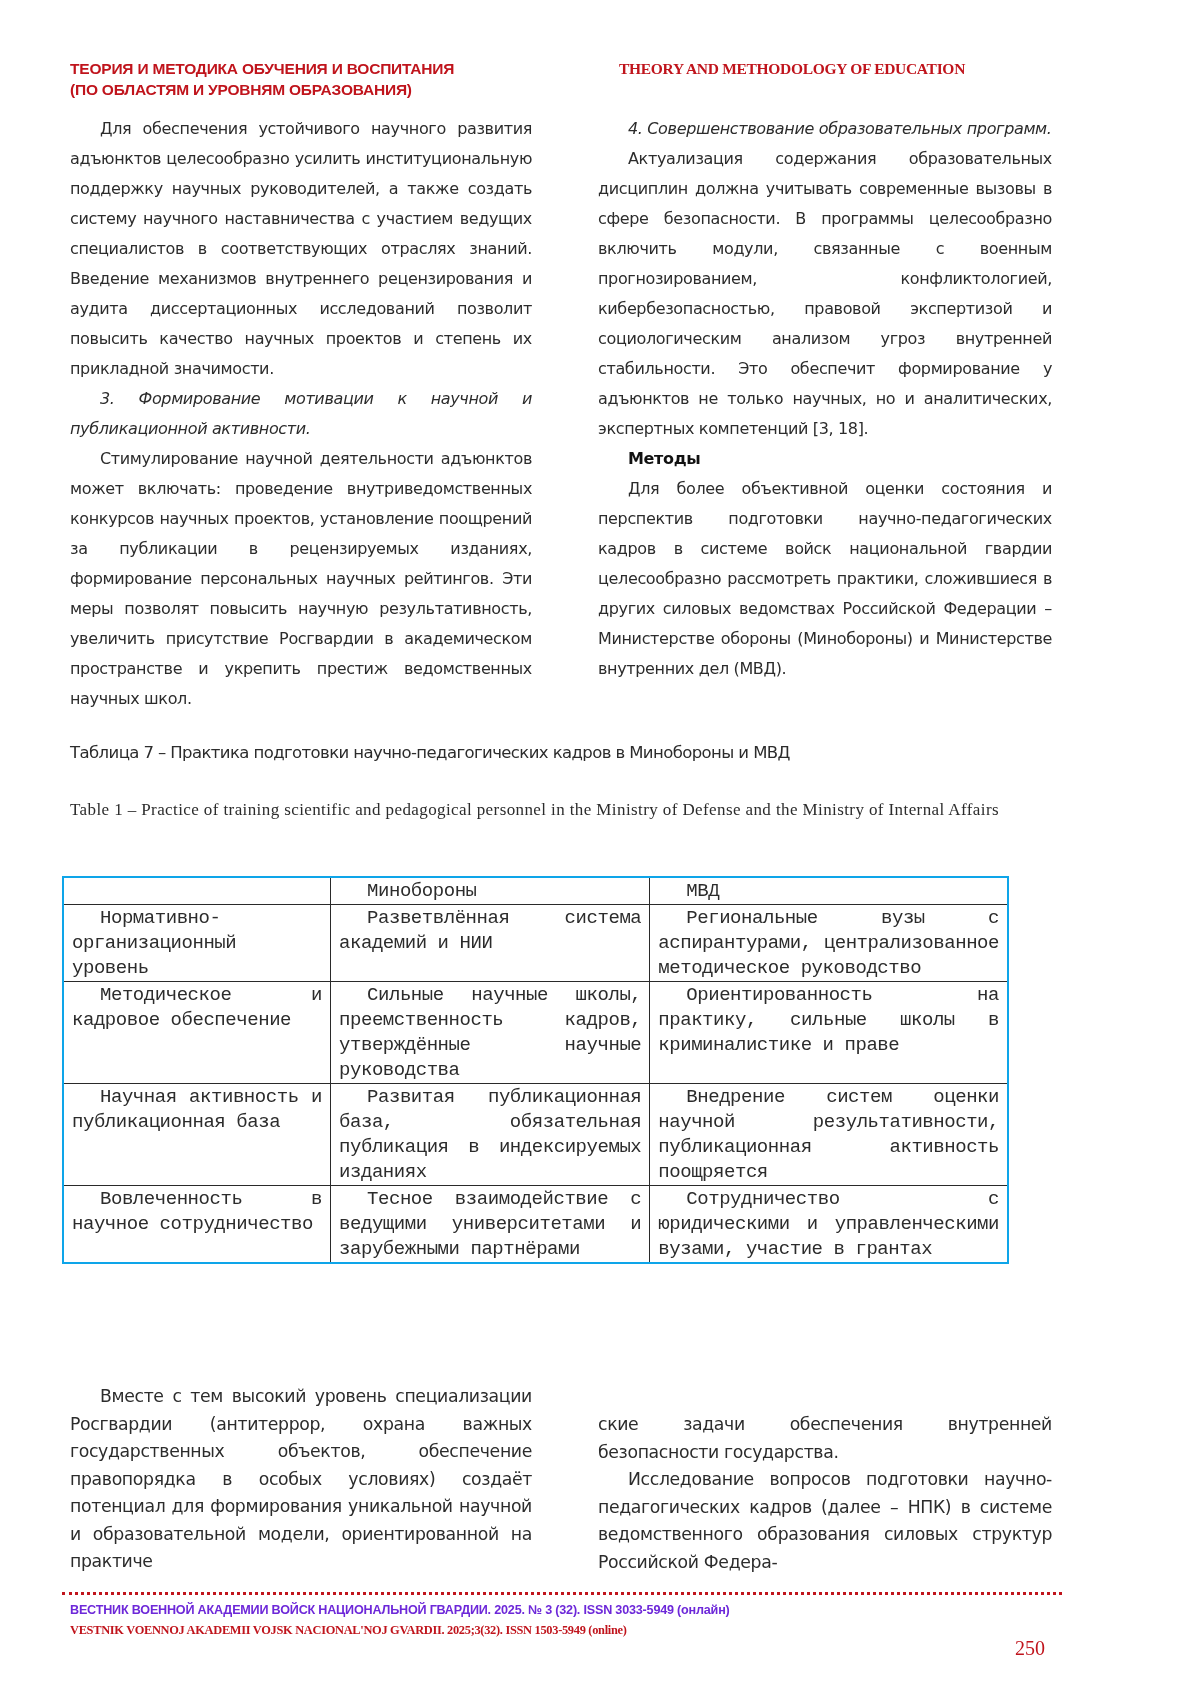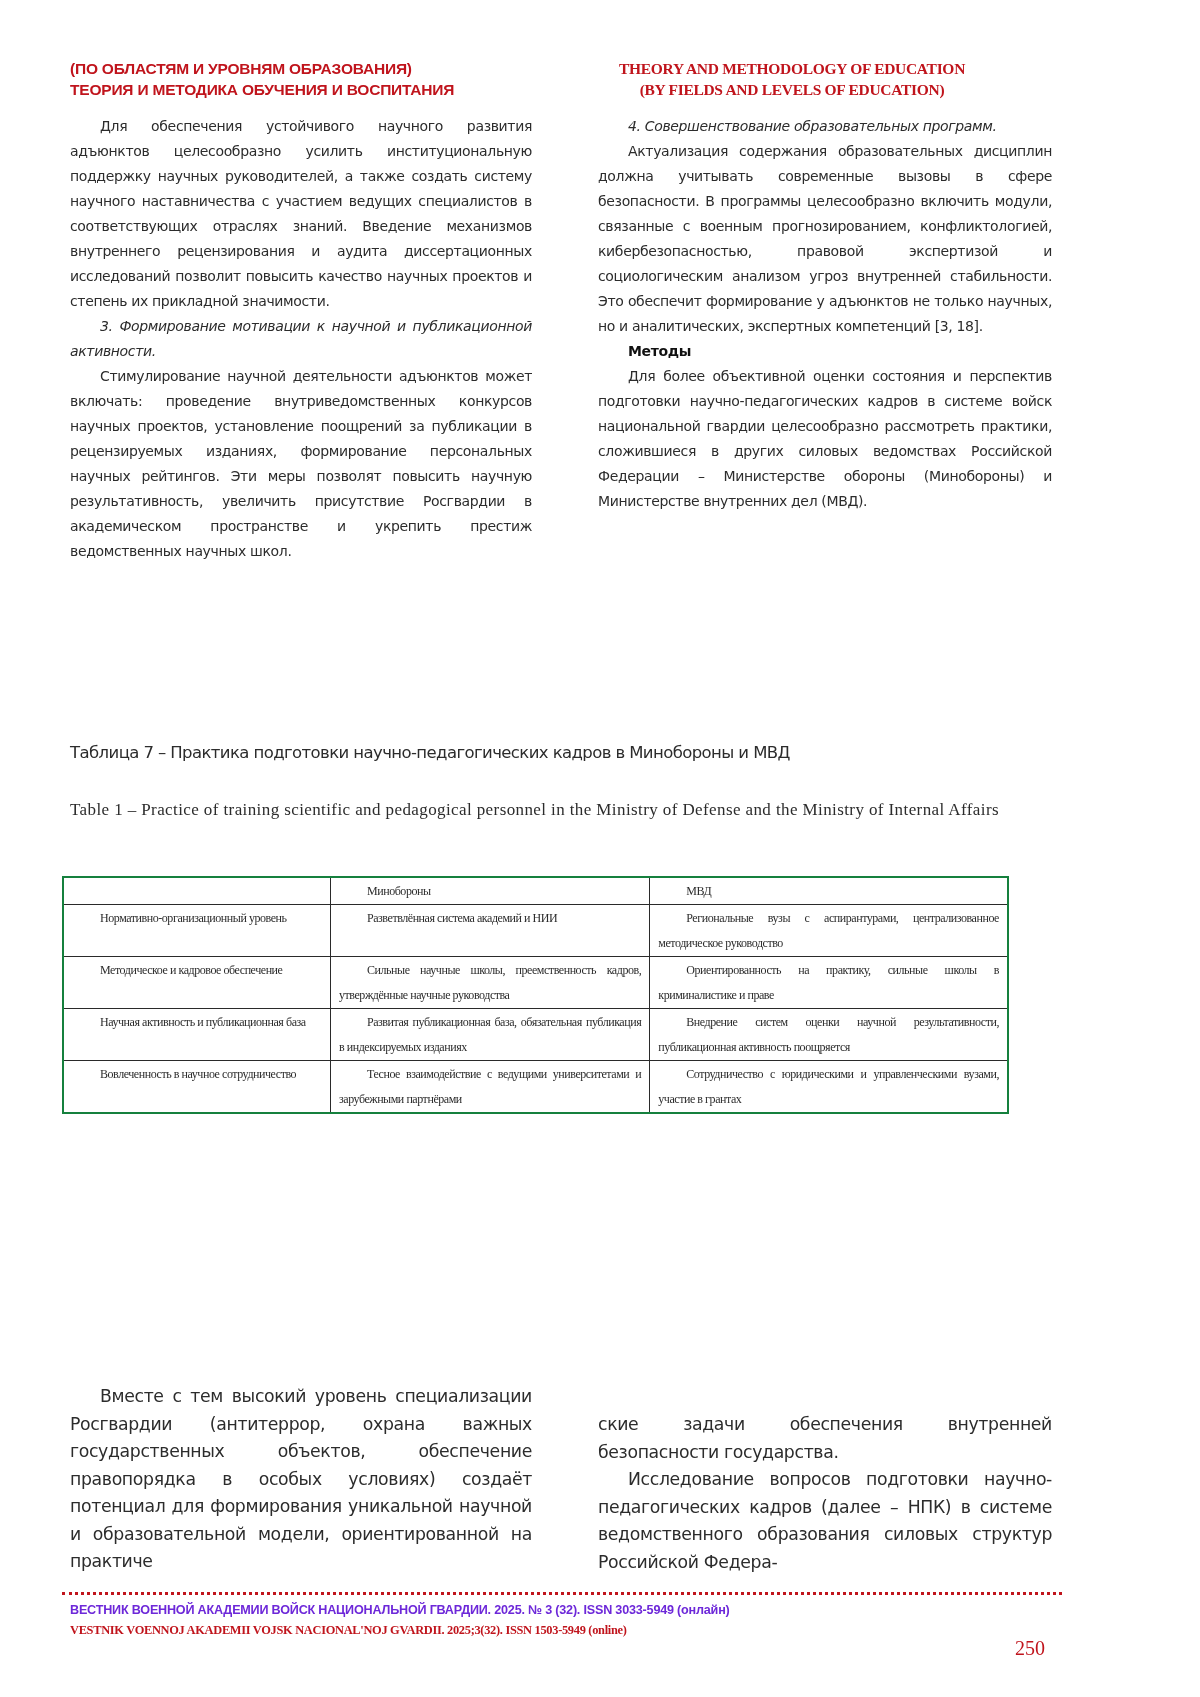--- a/index.html
+++ b/index.html
@@ -4,35 +4,35 @@
 <style>
   html, body { margin: 0; padding: 0; background: #ffffff; }
   body { width: 1200px; height: 1697px; position: relative; overflow: hidden;
          font-family: "DejaVu Sans", sans-serif; color: #2a2a2a; }
   .hdr-left { position: absolute; left: 70px; top: 58px; width: 520px;
               font-family: "Liberation Sans", sans-serif; font-weight: bold;
               color: #c0141c; font-size: 15.5px; line-height: 21px; letter-spacing: -0.2px; }
   .hdr-right { position: absolute; right: 148px; top: 58px; width: 520px; text-align: center;
                font-family: "Liberation Serif", serif; font-weight: bold;
                color: #c0141c; font-size: 15.5px; line-height: 21px; letter-spacing: -0.3px; }
-  .col { position: absolute; font-size: 14px; line-height: 25px; text-align: justify;
+  .col { position: absolute; font-size: 16px; line-height: 30px; text-align: justify;
          font-family: "DejaVu Sans", sans-serif; letter-spacing: -0.35px; color: #2c2c2c; }
   .col p { margin: 0; text-indent: 30px; }
   .col p.noindent { text-indent: 0; }
   .col .it { font-style: italic; }
   .col .bold { font-weight: bold; color: #111; }
   #col1 { left: 70px; top: 114px; width: 462px; }
   #col2 { left: 598px; top: 114px; width: 454px; }
   .cap-ru { position: absolute; left: 70px; top: 743px; font-size: 16.5px;
             font-family: "DejaVu Sans", sans-serif; letter-spacing: -0.6px; color: #2c2c2c; }
   .cap-en { position: absolute; left: 70px; top: 797px; width: 985px; font-size: 17px; line-height: 25px;
             font-family: "Liberation Serif", serif; text-align: justify; color: #2c2c2c; letter-spacing: 0.4px; }
   table.t1 { position: absolute; left: 62px; top: 876px; width: 947px; border-collapse: collapse;
-             font-family: Liberation Serif, serif; font-size: 12px; line-height: 25px; letter-spacing: -0.45px;
-             border: 2px solid #15803d; color: #2c2c2c; }
+             font-family: Liberation Mono, monospace; font-size: 19px; line-height: 25px; letter-spacing: -0.45px;
+             border: 2px solid #0ea5e9; color: #2c2c2c; }
   table.t1 td { border: 1.4px solid #2a2a2a; vertical-align: top; padding: 1px 8px 0 8px;
                 text-align: justify; text-align-last: left; }
   table.t1 td .ind { display: inline-block; width: 28px; }
   table.t1 col.c1 { width: 268px; }
   table.t1 col.c2 { width: 320px; }
   table.t1 col.c3 { width: 359px; }
   #col3 { left: 70px; top: 1383px; width: 462px; font-size: 17.3px; line-height: 27.5px; }
   #col4 { left: 598px; top: 1411px; width: 454px; font-size: 17.3px; line-height: 27.5px; }
   #col4 p { margin-bottom: 0; }
   #col4 p + p { margin-top: 0; }
@@ -42,26 +42,25 @@
            font-weight: bold; color: #6d28d9; font-size: 12.6px; letter-spacing: -0.2px; }
   .foot2 { position: absolute; left: 70px; top: 1623px; font-family: "Liberation Serif", serif;
            font-weight: bold; color: #c0141c; font-size: 12.4px; letter-spacing: -0.3px; }
   .pagenum { position: absolute; left: 1015px; top: 1637px; font-family: "Liberation Serif", serif;
              color: #c0141c; font-size: 20px; }
 </style>
 </head>
 <body>
 
 <div class="hdr-left">
+  <div>ТЕОРИЯ И МЕТОДИКА ОБУЧЕНИЯ И ВОСПИТАНИЯ</div>
   <div>(ПО ОБЛАСТЯМ И УРОВНЯМ ОБРАЗОВАНИЯ)</div>
-  <div>ТЕОРИЯ И МЕТОДИКА ОБУЧЕНИЯ И ВОСПИТАНИЯ</div>
 </div>
 <div class="hdr-right">
   <div>THEORY AND METHODOLOGY OF EDUCATION</div>
-  <div>(BY FIELDS AND LEVELS OF EDUCATION)</div>
 </div>
 
 <div class="col" id="col1">
   <p>Для обеспечения устойчивого научного развития адъюнктов целесообразно усилить институциональную поддержку научных руководителей, а также создать систему научного наставничества с участием ведущих специалистов в соответствующих отраслях знаний. Введение механизмов внутреннего рецензирования и аудита диссертационных исследований позволит повысить качество научных проектов и степень их прикладной значимости.</p>
   <p class="it">3. Формирование мотивации к научной и публикационной активности.</p>
   <p>Стимулирование научной деятельности адъюнктов может включать: проведение внутриведомственных конкурсов научных проектов, установление поощрений за публикации в рецензируемых изданиях, формирование персональных научных рейтингов. Эти меры позволят повысить научную результативность, увеличить присутствие Росгвардии в академическом пространстве и укрепить престиж ведомственных научных школ.</p>
 </div>
 
 <div class="col" id="col2">
   <p class="it">4. Совершенствование образовательных программ.</p>

